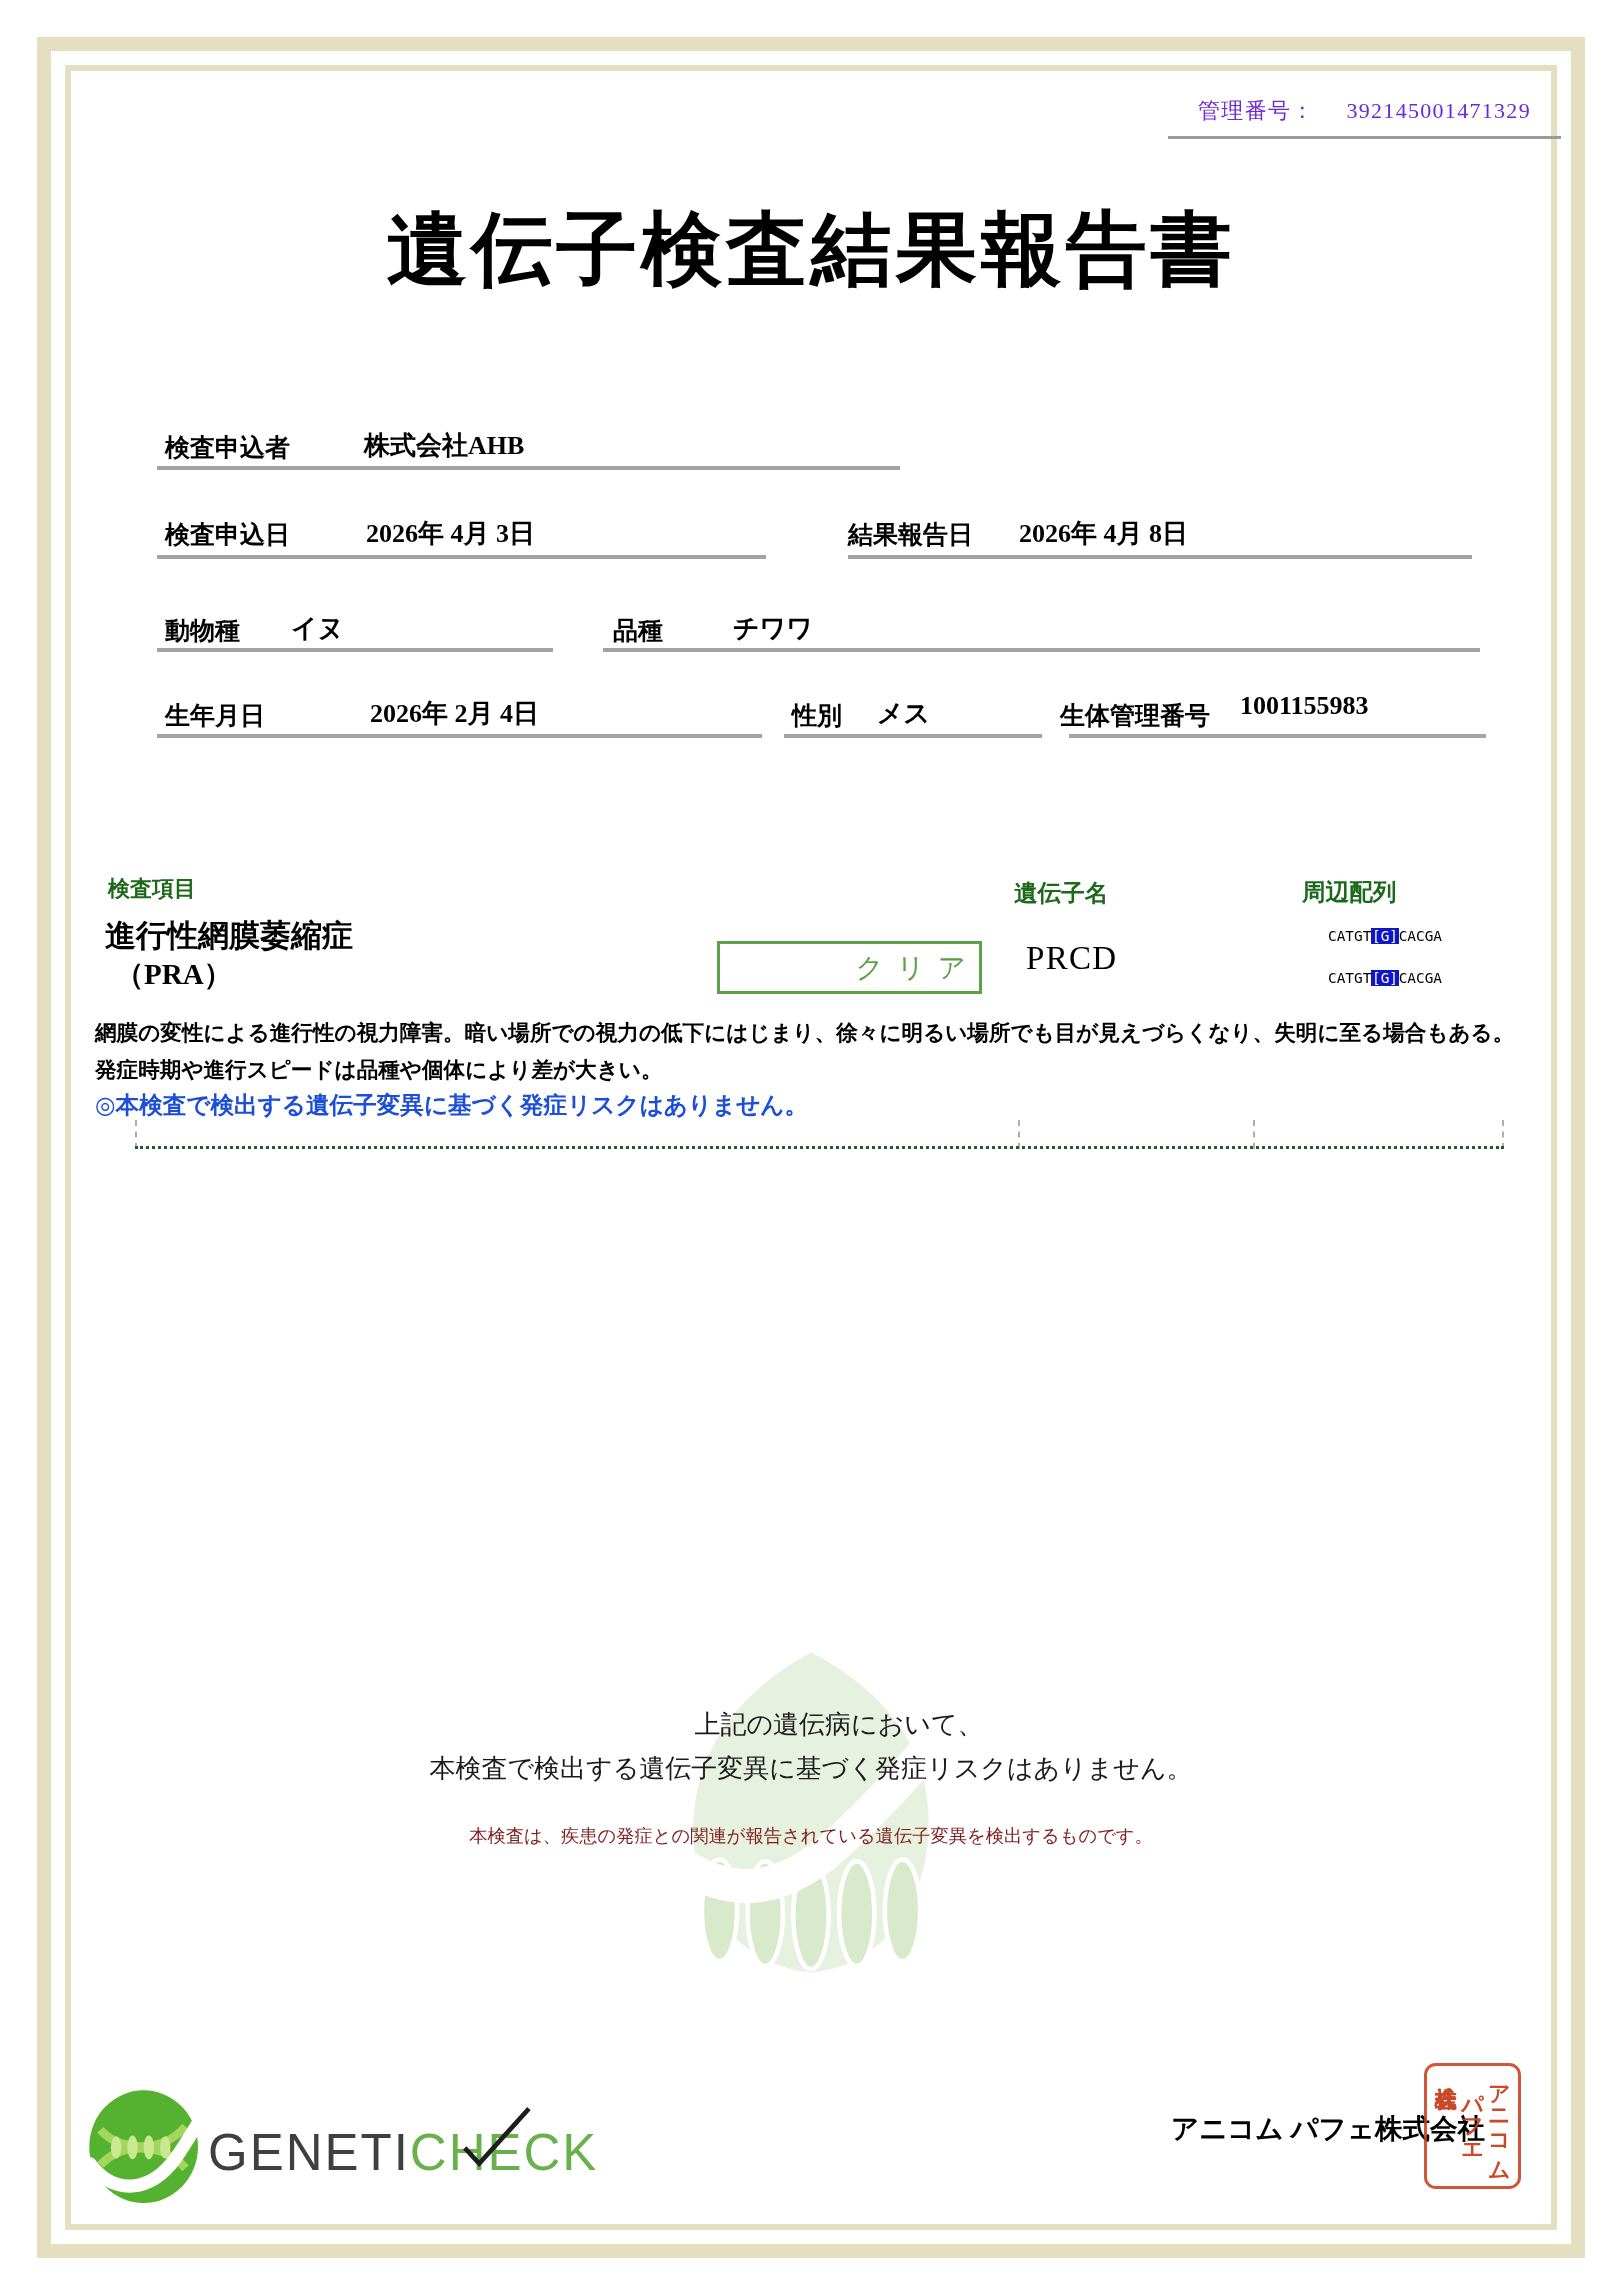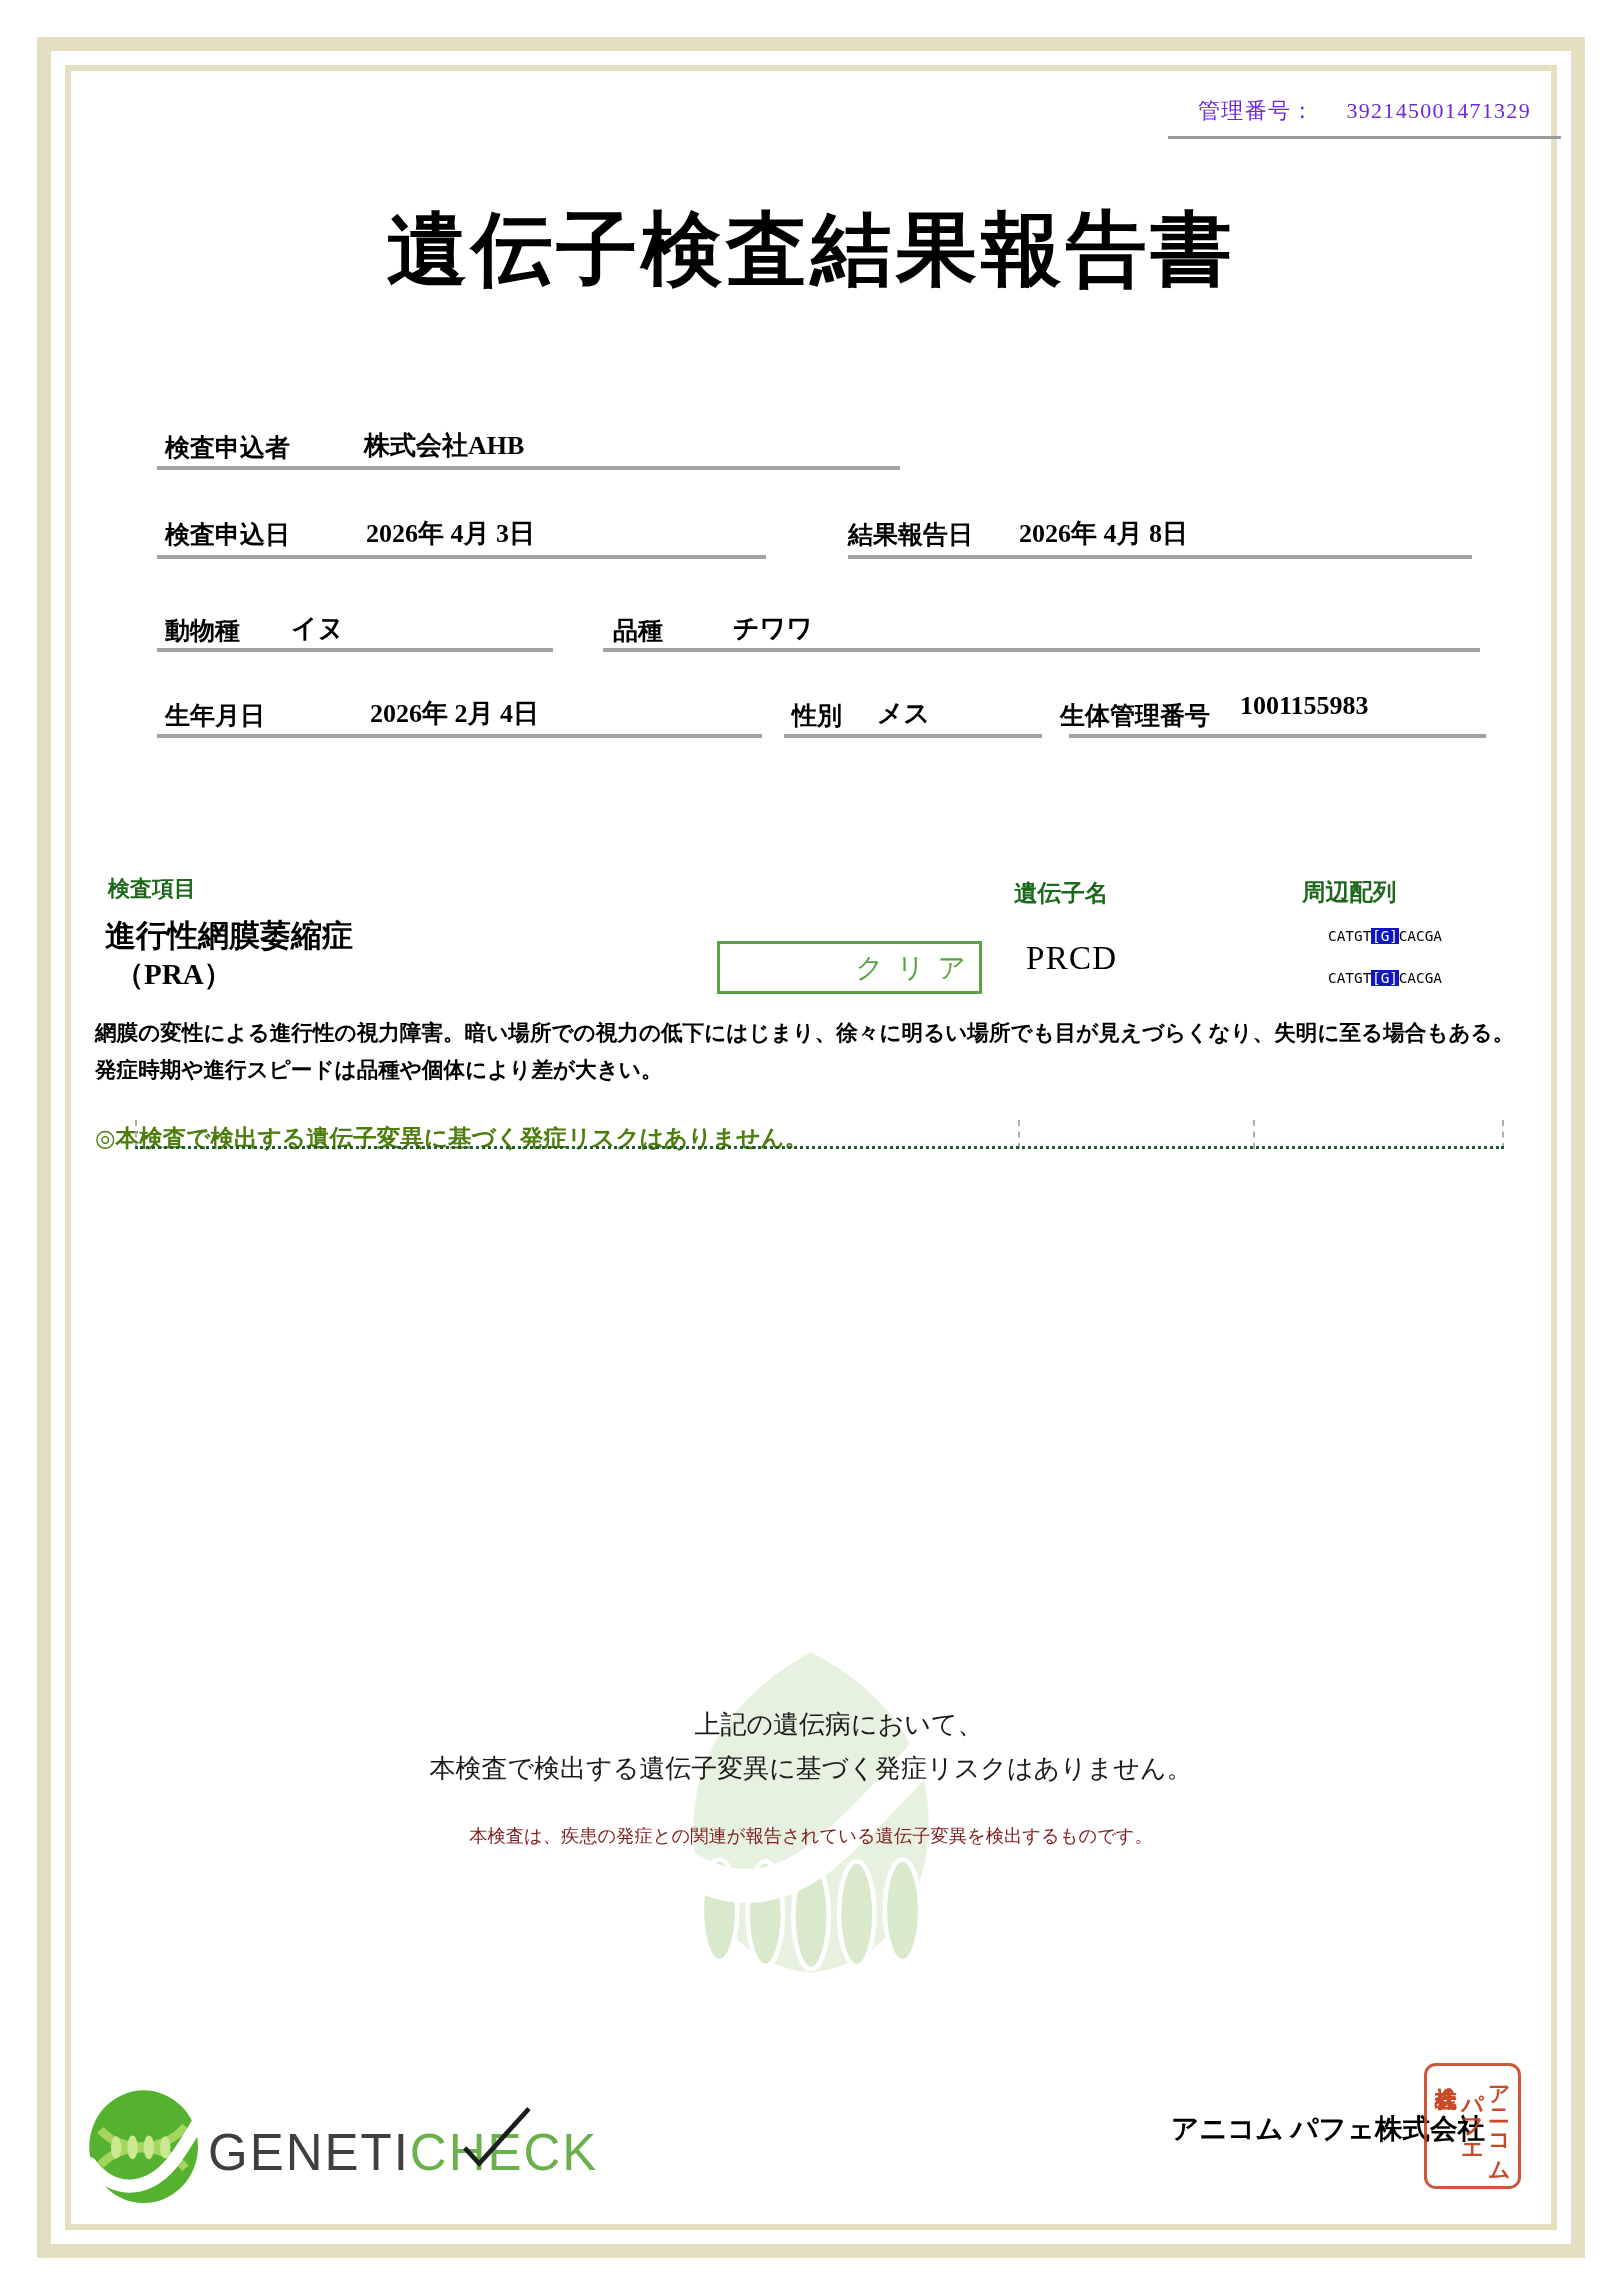--- a/index.html
+++ b/index.html
@@ -38,21 +38,21 @@
   .disease-abbr{font-size:29px;font-weight:bold;white-space:nowrap;}
   .result-box{
     left:692px;top:941px;width:259px;height:47px;
     border:3.3px solid #5aa245;display:flex;align-items:center;justify-content:flex-end;margin-left:25px;
   }
   .result-text{font-size:27.5px;color:#5aa245;letter-spacing:13px;text-indent:13px;white-space:nowrap;}
   .gene-name{font-size:33px;white-space:nowrap;letter-spacing:1.3px;}
   .seq{font-family:"DejaVu Sans Mono",monospace;font-size:14.4px;white-space:nowrap;letter-spacing:0px;margin-left:32px;}
   .seq .variant{background:#1016c4;color:#ffffff;padding:0 0.7px;}
   .desc{font-size:21.6px;font-weight:bold;white-space:nowrap;}
-  .desc-green{font-size:23.6px;font-weight:bold;color:#4d7c0f;white-space:nowrap;margin-top:33px;}
+  .desc-green{font-size:23.6px;font-weight:bold;color:#1d4ed8;white-space:nowrap;}
   .vtick{width:0;height:29px;border-left:2px dashed #aab4a6;}
   .dotline{border-bottom:3.3px dotted #1e5c2a;height:0;}
   .center-line{left:0;width:1622px;text-align:center;font-family:"Liberation Sans","DejaVu Sans",sans-serif;white-space:nowrap;}
   .sum-big{font-size:26px;color:#1b1b1b;}
   .sum-small{font-size:18.3px;color:#7f1d1d;}
   .logo-text{font-family:"Liberation Sans","DejaVu Sans",sans-serif;font-size:51px;letter-spacing:2px;white-space:nowrap;}
   .logo-geneti{color:#3f3f3f;}
   .logo-check{color:#6ab04c;}
   .company{font-size:27.5px;font-weight:bold;white-space:nowrap;}
   .stamp{

